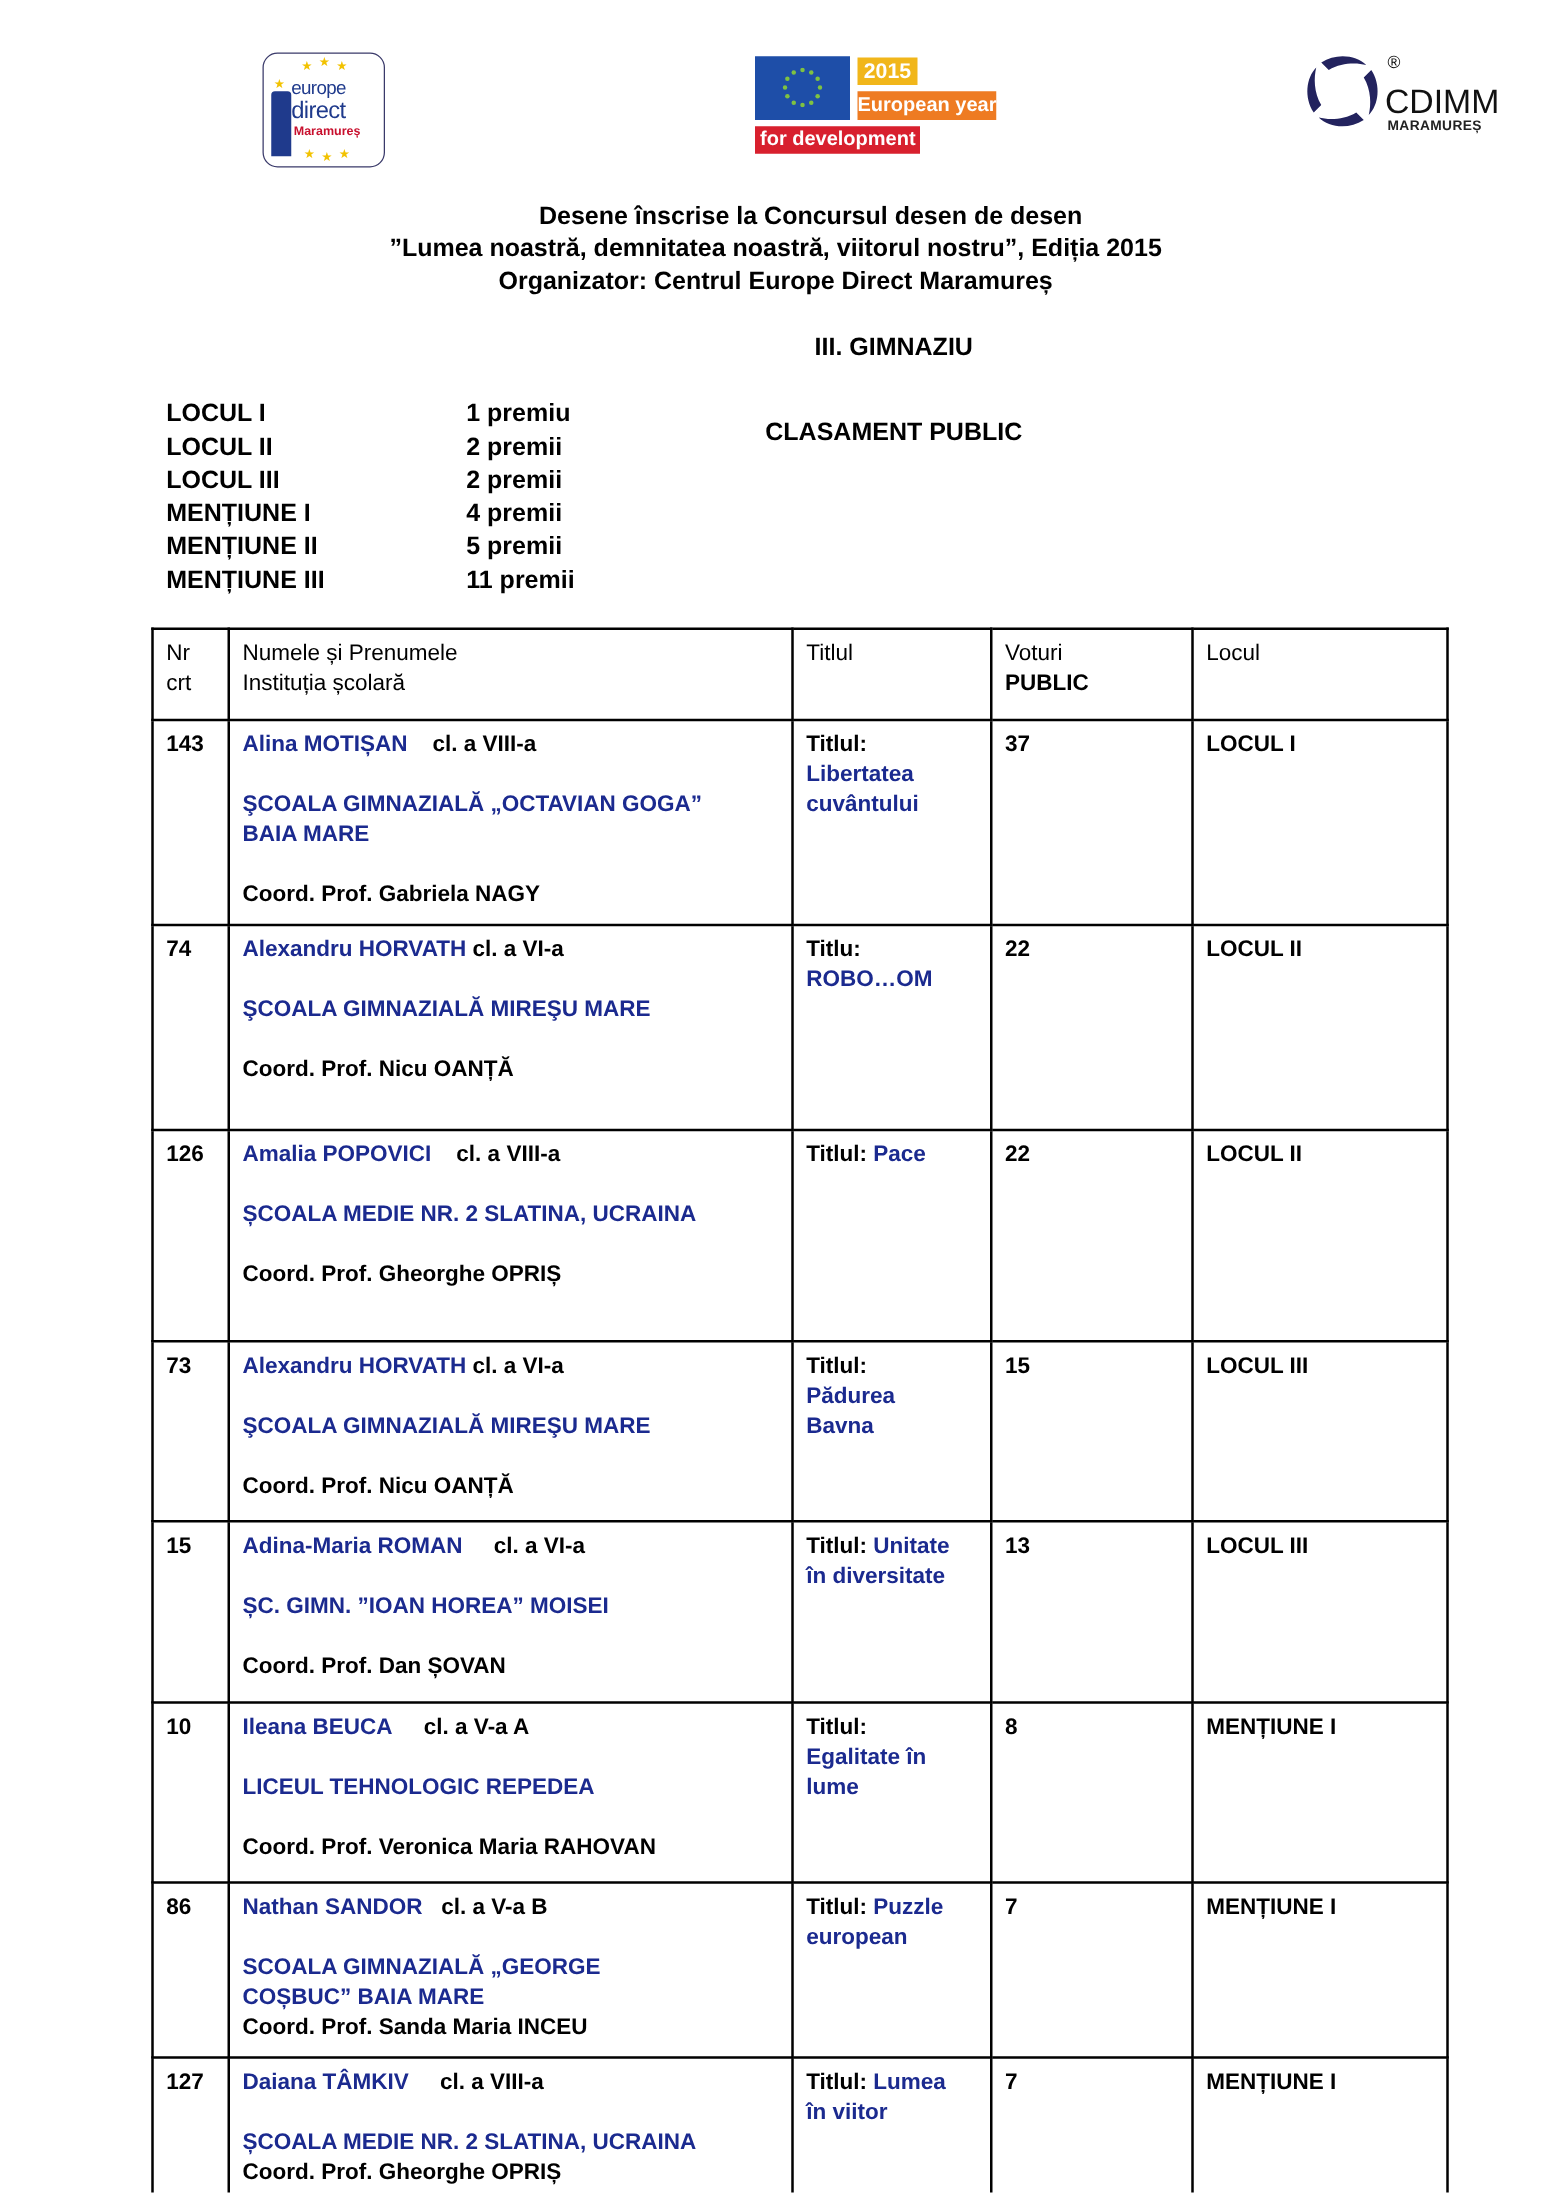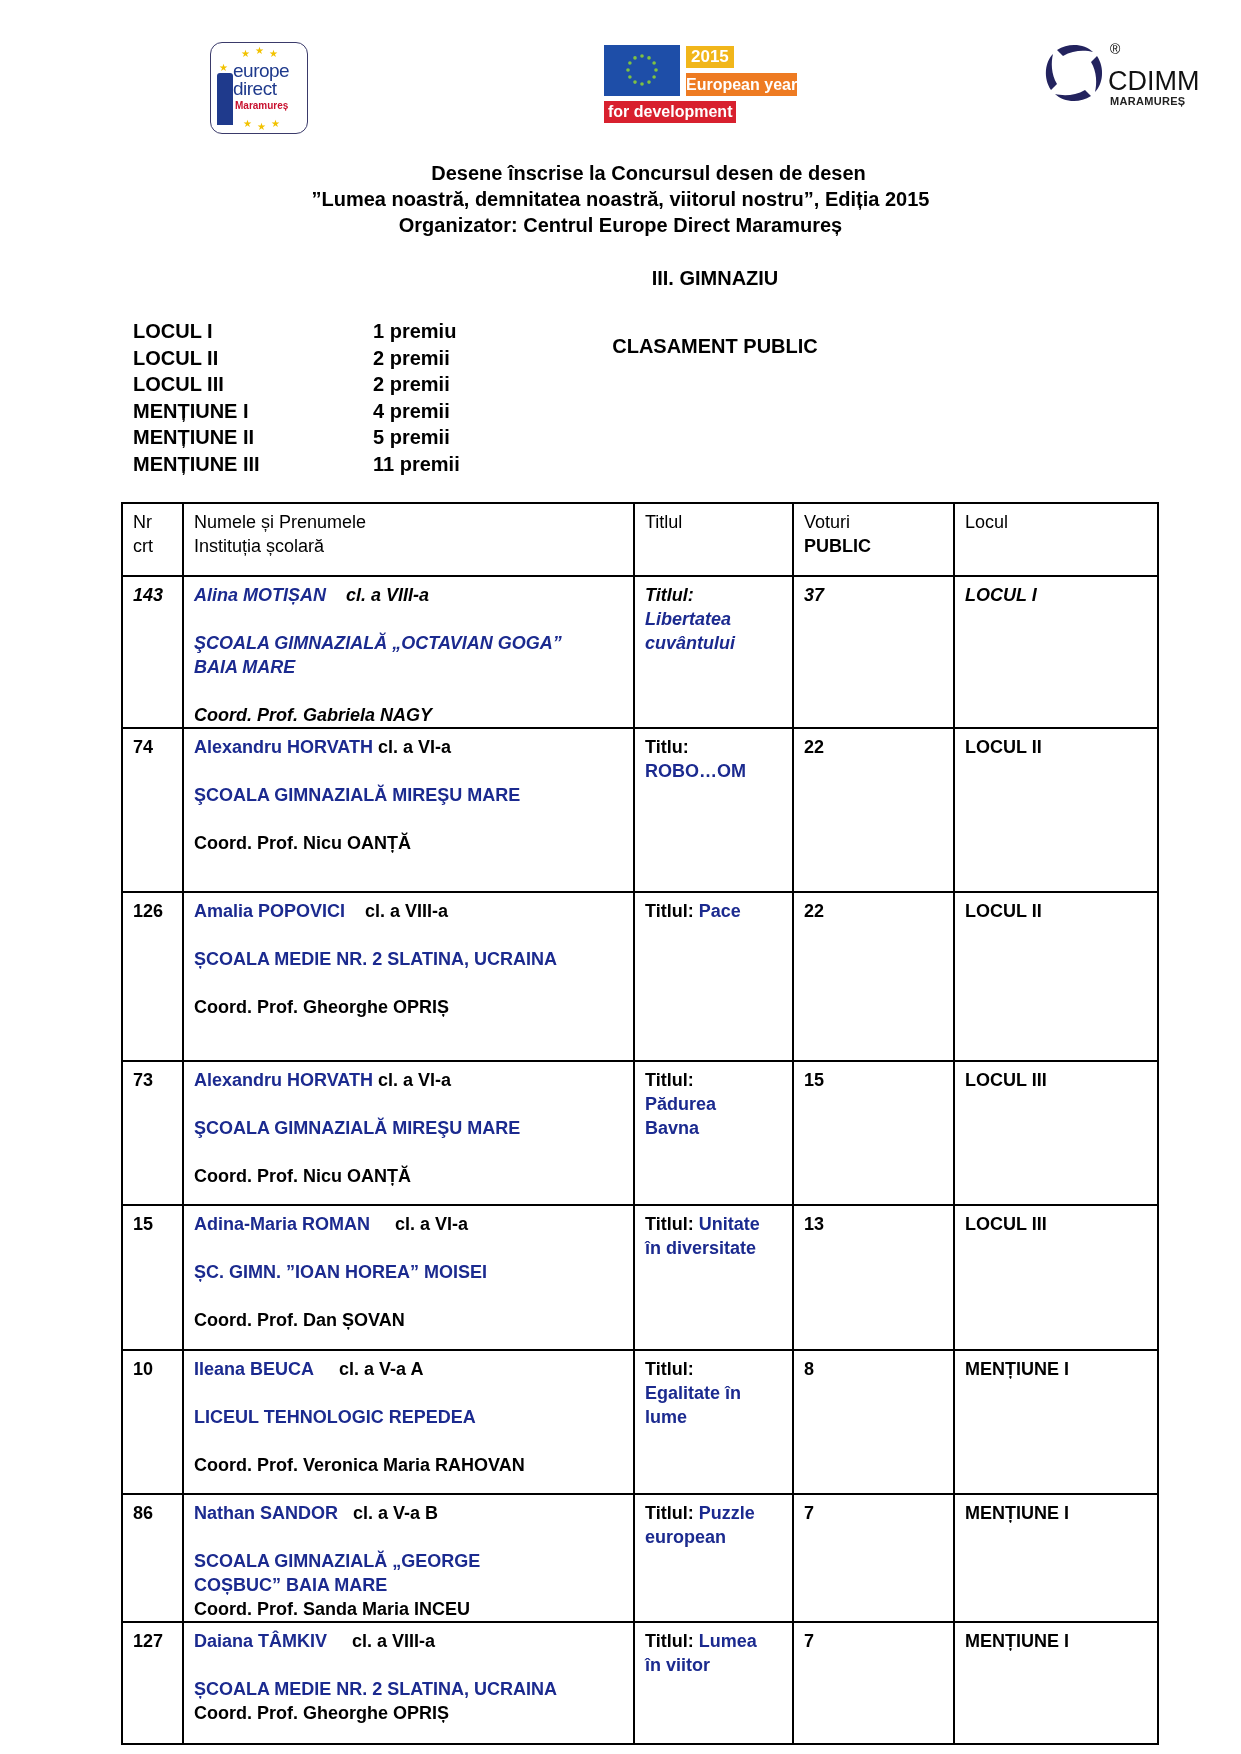--- a/index.html
+++ b/index.html
@@ -5,21 +5,21 @@
   html, body { margin: 0; padding: 0; background: #ffffff; }
   body { width: 1241px; height: 1754px; position: relative; overflow: hidden;
          font-family: "Liberation Sans", sans-serif; color: #000; }
   .abs { position: absolute; }
 
   
   .ed-logo { left: 210px; top: 42px; width: 98px; height: 92px; border: 1.5px solid #3a3a6a;
              border-radius: 12px; background: #fff; box-sizing: border-box; overflow: hidden; }
   .ed-logo .one { position: absolute; left: 6px; top: 30px; width: 16px; height: 52px; background: #1f3a8c; border-radius: 3px 3px 0 0; }
   .ed-logo .star { position: absolute; color: #f2c200; font-size: 10px; line-height: 10px; }
-  .ed-logo .t1 { position: absolute; left: 22px; top: 18px; font-size: 19px; color: #1f3a8c; line-height: 19px; letter-spacing: -0.5px; }
+  .ed-logo .t1 { position: absolute; left: 22px; top: 18px; font-size: 15px; color: #1f3a8c; line-height: 19px; letter-spacing: -0.5px; }
   .ed-logo .t2 { position: absolute; left: 22px; top: 36px; font-size: 19px; color: #1f3a8c; line-height: 19px; letter-spacing: -0.5px; }
   .ed-logo .t3 { position: absolute; left: 24px; top: 57px; font-size: 10px; color: #c8102e; font-weight: bold; line-height: 11px; }
 
   .eu-flag { left: 604px; top: 45px; width: 76px; height: 51px; background: #1e4ea8; }
   .eu-flag .ring { position: absolute; left: 22px; top: 9px; width: 32px; height: 32px; }
   .eu-2015 { left: 686px; top: 46px; height: 22px; background: #f1b61a; color: #fff; font-weight: bold; font-size: 17px; line-height: 22px; padding: 0 5px; }
   .eu-year { left: 686px; top: 73px; height: 23px; background: #ee7b22; color: #fff; font-weight: bold; font-size: 16px; line-height: 23px; padding: 0 0; }
   .eu-dev { left: 604px; top: 101px; height: 22px; background: #d8202e; color: #fff; font-weight: bold; font-size: 16px; line-height: 22px; padding: 0 4px; }
 
   .cdimm-swirl { left: 1043px; top: 42px; width: 62px; height: 62px; }
@@ -30,21 +30,21 @@
   
   .title { left: 0; width: 1241px; text-align: center; font-weight: bold; font-size: 20px; line-height: 26px; }
   .section { left: 560px; width: 310px; text-align: center; font-weight: bold; font-size: 20px; line-height: 26px; }
 
   .prize-label { left: 133px; font-weight: bold; font-size: 20px; line-height: 26.5px; }
   .prize-count { left: 357px; font-weight: bold; font-size: 20px; line-height: 26.5px; margin-left: 16px; }
 
   
   table.results { position: absolute; left: 121px; top: 502px; width: 1036px; border-collapse: collapse;
                   table-layout: fixed; font-size: 18px; font-weight: bold; }
-  table.results td { border: 2px solid #000; vertical-align: top; padding: 6px 8px 0 10px; line-height: 24px; }
+  table.results td { border: 2px solid #000; vertical-align: top; padding: 6px 8px 12px 10px; line-height: 24px; }
   .blue { color: #1b2a8f; }
   .cell-line { display: block; }
   .gap { display: block; height: 24px; }
 </style>
 </head>
 <body>
 
 <div class="abs ed-logo">
   <div class="one"></div>
   <span class="star" style="left:30px;top:6px;">★</span>
@@ -138,21 +138,21 @@
     </td>
     <td>
       <span class="cell-line" style="font-weight:normal;">Voturi</span>
       <span class="cell-line">PUBLIC</span>
     </td>
     <td style="font-weight:normal;">
       <span class="cell-line">Locul</span>
     </td>
   </tr>
 
-  <tr style="height:146px;font-style:italic;">
+  <tr style="height:146px;">
     <td>143</td>
     <td>
       <span class="cell-line"><span class="blue">Alina MOTIȘAN</span>&nbsp;&nbsp;&nbsp;&nbsp;<span>cl. a VIII-a</span></span>
       <span class="gap"></span>
       <span class="cell-line blue">ŞCOALA GIMNAZIALĂ „OCTAVIAN GOGA”</span>
       <span class="cell-line blue">BAIA MARE</span>
       <span class="gap"></span>
       <span class="cell-line">Coord. Prof. Gabriela NAGY</span>
     </td>
     <td>

